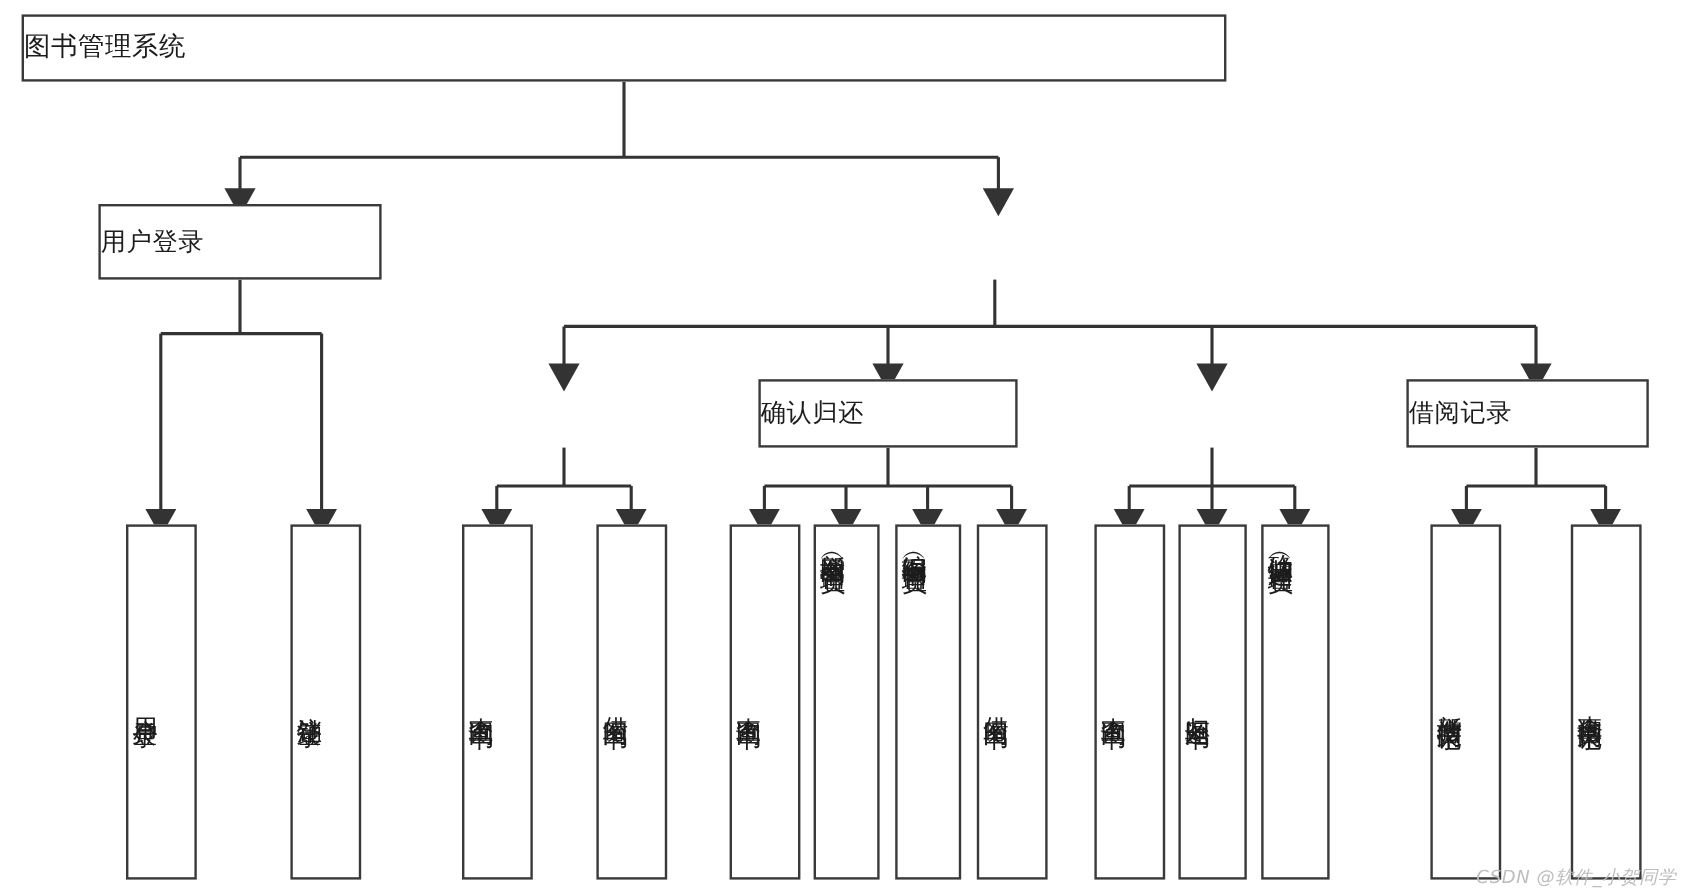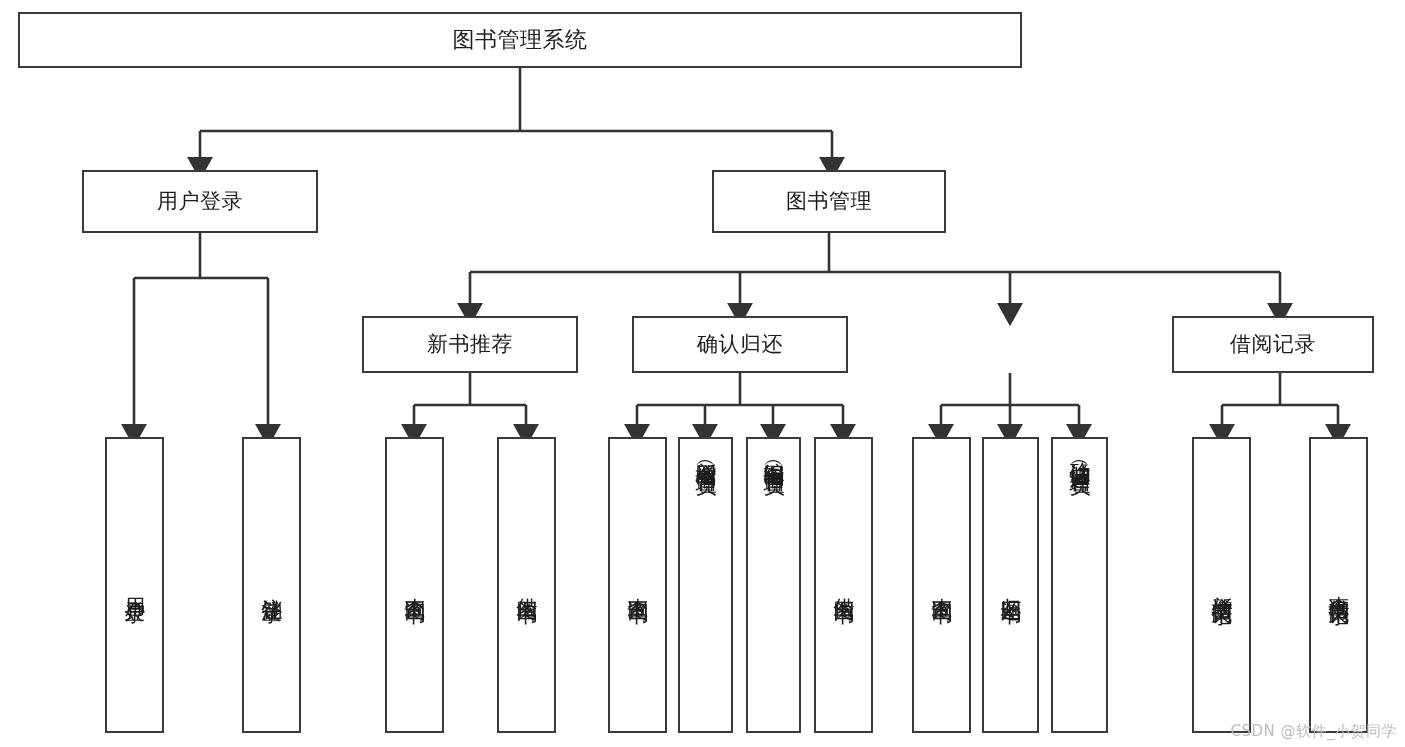--- a/index.html
+++ b/index.html
@@ -27,21 +27,20 @@
     height: 747px;
     pointer-events: none;
   }
   .node {
     position: absolute;
     box-sizing: border-box;
     background: #ffffff;
     border: 2.5px solid #3a3a3a;
     display: flex;
     align-items: center;
-    justify-content: center;
     z-index: 2;
   }
   .node .lbl {
     font-size: 21px;
     line-height: 1.18;
     color: #1c1c1c;
     letter-spacing: 0.5px;
     white-space: nowrap;
   }
   .node.root .lbl { font-size: 22px; }
@@ -64,20 +63,21 @@
   }
   .watermark {
     position: absolute;
     right: 8px;
     bottom: 6px;
     font-size: 15px;
     color: #bdbdbd;
     letter-spacing: 0.5px;
     z-index: 5;
     white-space: nowrap;
+    font-style: italic;
   }
 </style>
 </head>
 <body>
 
 <div id="canvas">
 
   <svg class="wires" viewBox="0 0 1405 747">
     <defs>
       <marker id="arrow" markerWidth="11" markerHeight="11" refX="1.2" refY="5" orient="auto" markerUnits="strokeWidth">
@@ -129,27 +129,21 @@
     </g>
   </svg>
 
   <div class="node root" style="left:18px; top:12px; width:1004px; height:56px;">
     <span class="lbl">图书管理系统</span>
   </div>
 
   <div class="node" style="left:82px; top:170px; width:236px; height:63px;">
     <span class="lbl">用户登录</span>
   </div>
-  <div class="node" style="left:712px; top:170px; width:234px; height:63px;">
-    <span class="lbl">图书管理</span>
-  </div>
 
-  <div class="node" style="left:362px; top:316px; width:216px; height:57px;">
-    <span class="lbl">新书推荐</span>
-  </div>
   <div class="node" style="left:632px; top:316px; width:216px; height:57px;">
     <span class="lbl">确认归还</span>
   </div>
   <div class="node" style="left:1172px; top:316px; width:202px; height:57px;">
     <span class="lbl">借阅记录</span>
   </div>
 
   <div class="node leaf centered" style="left:105px; top:437px; width:59px; height:296px;">
     <span class="lbl">用户登录</span>
   </div>

